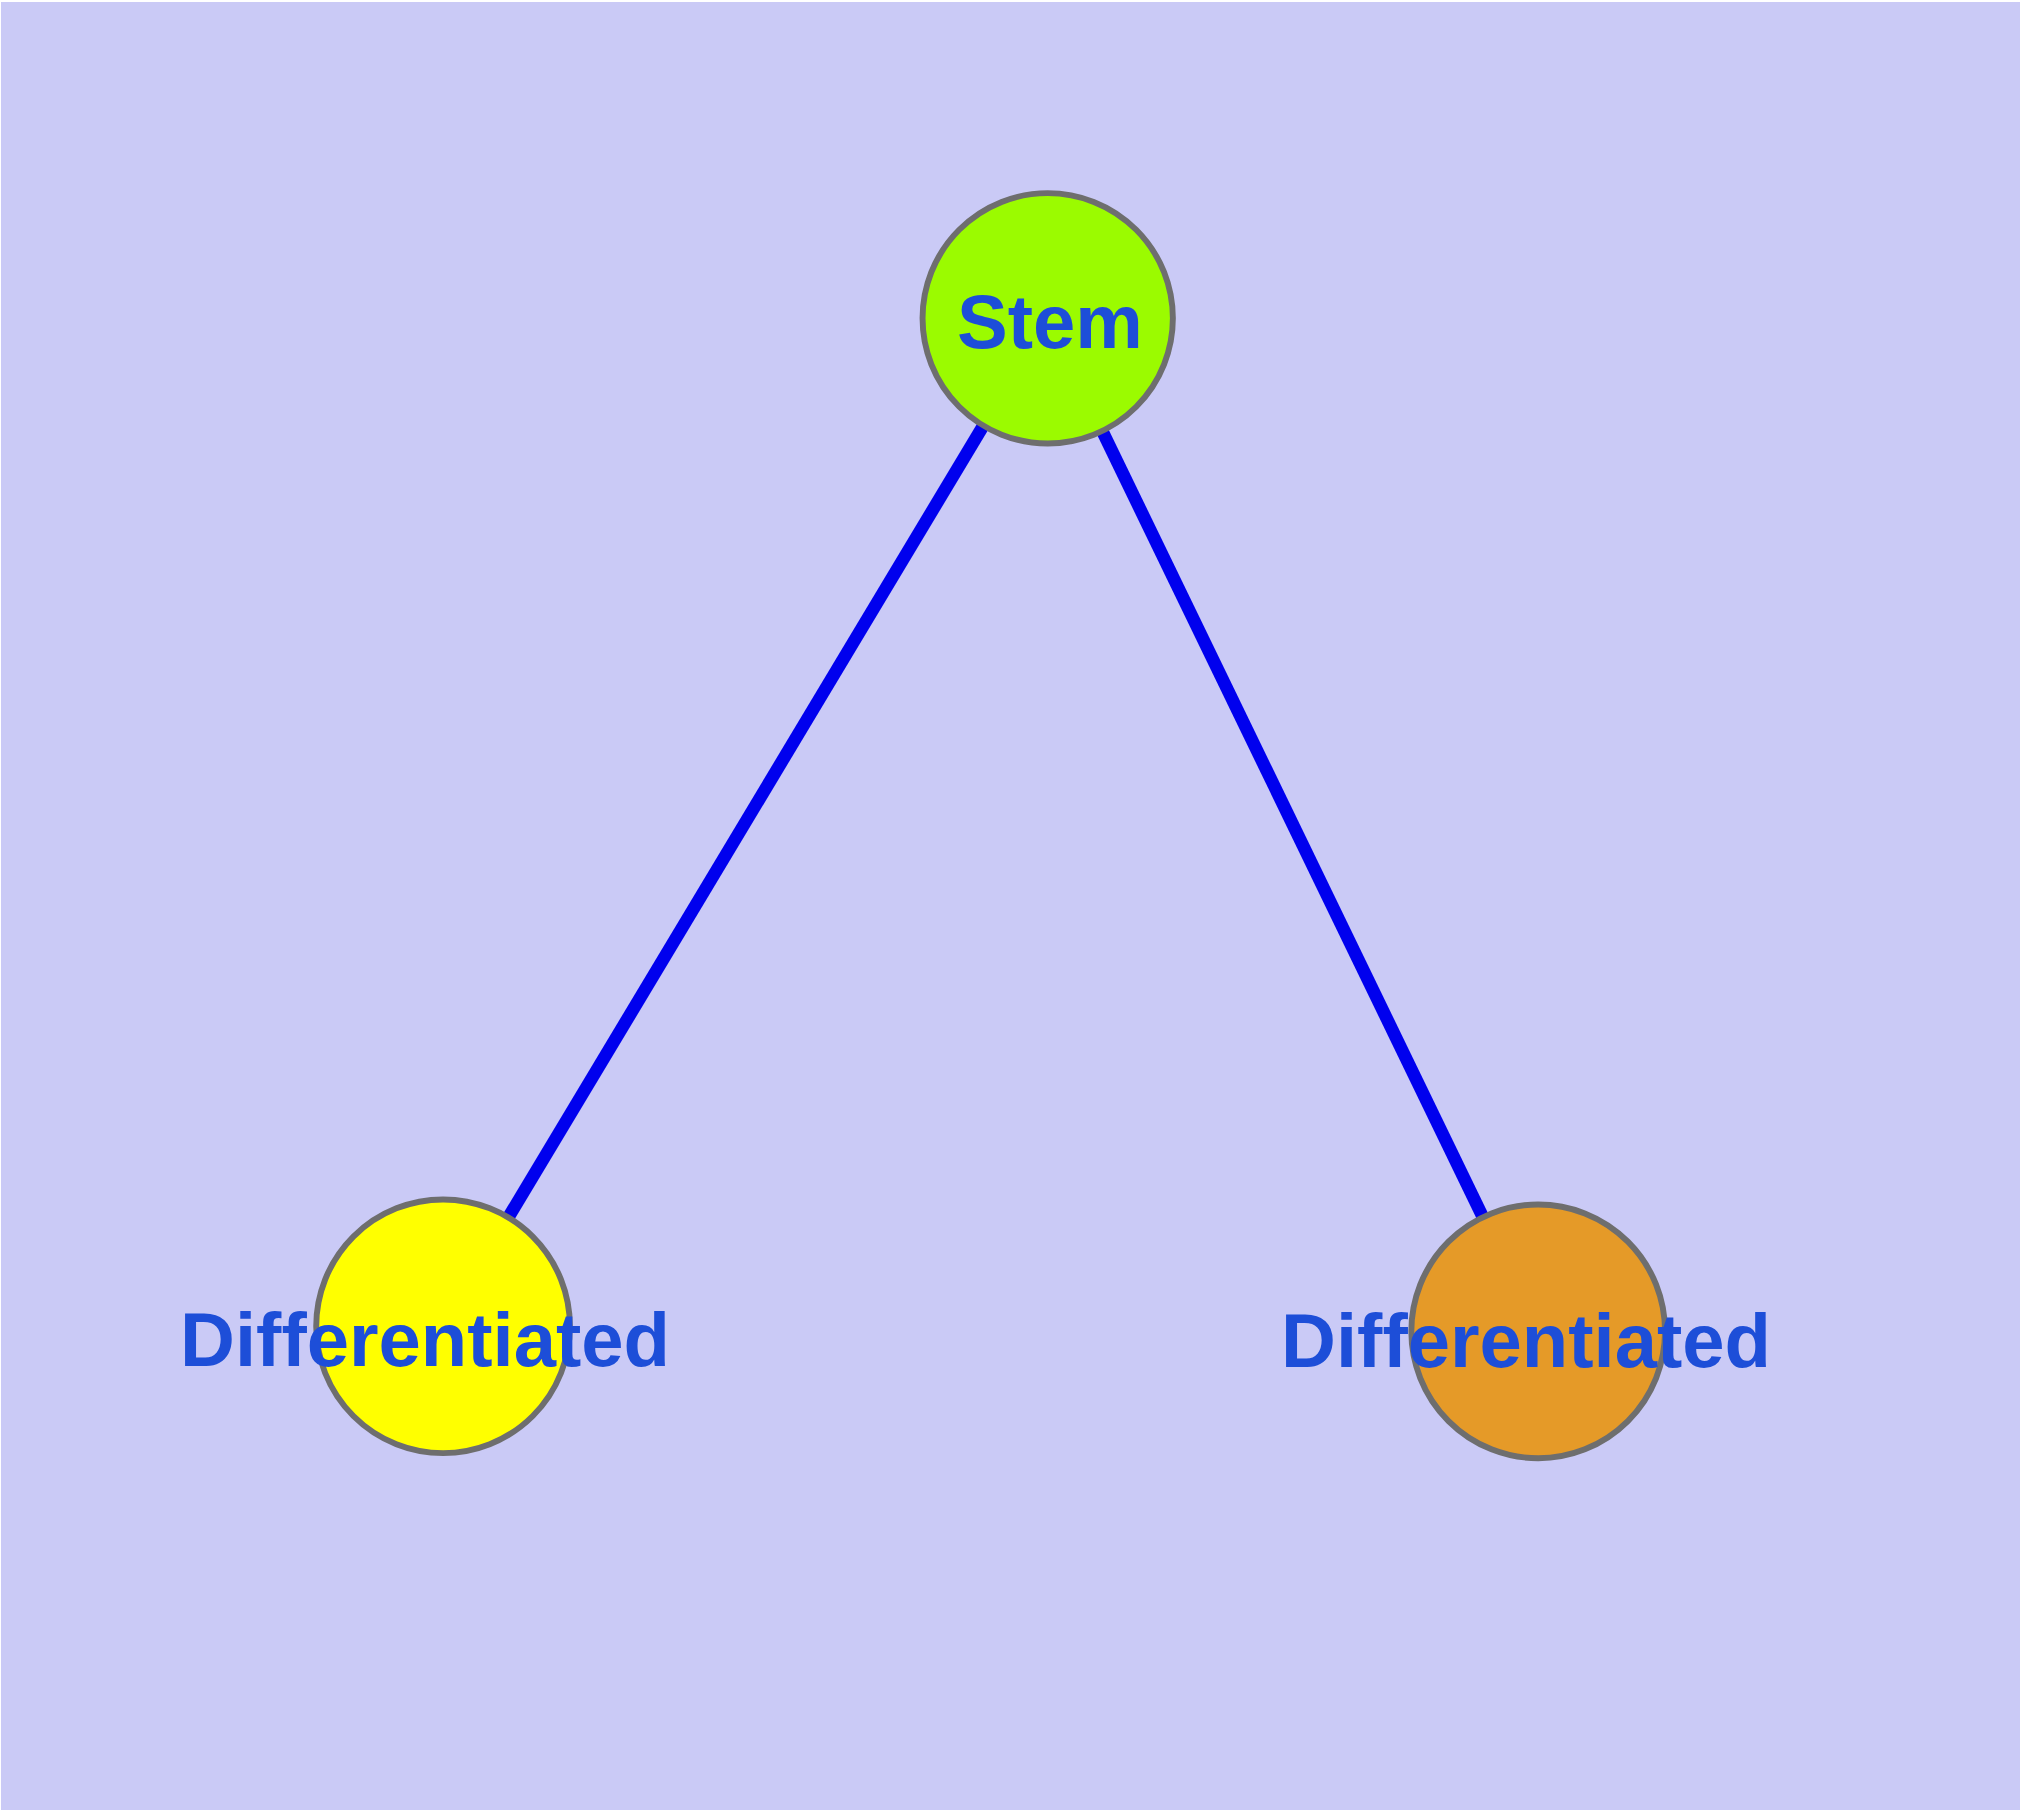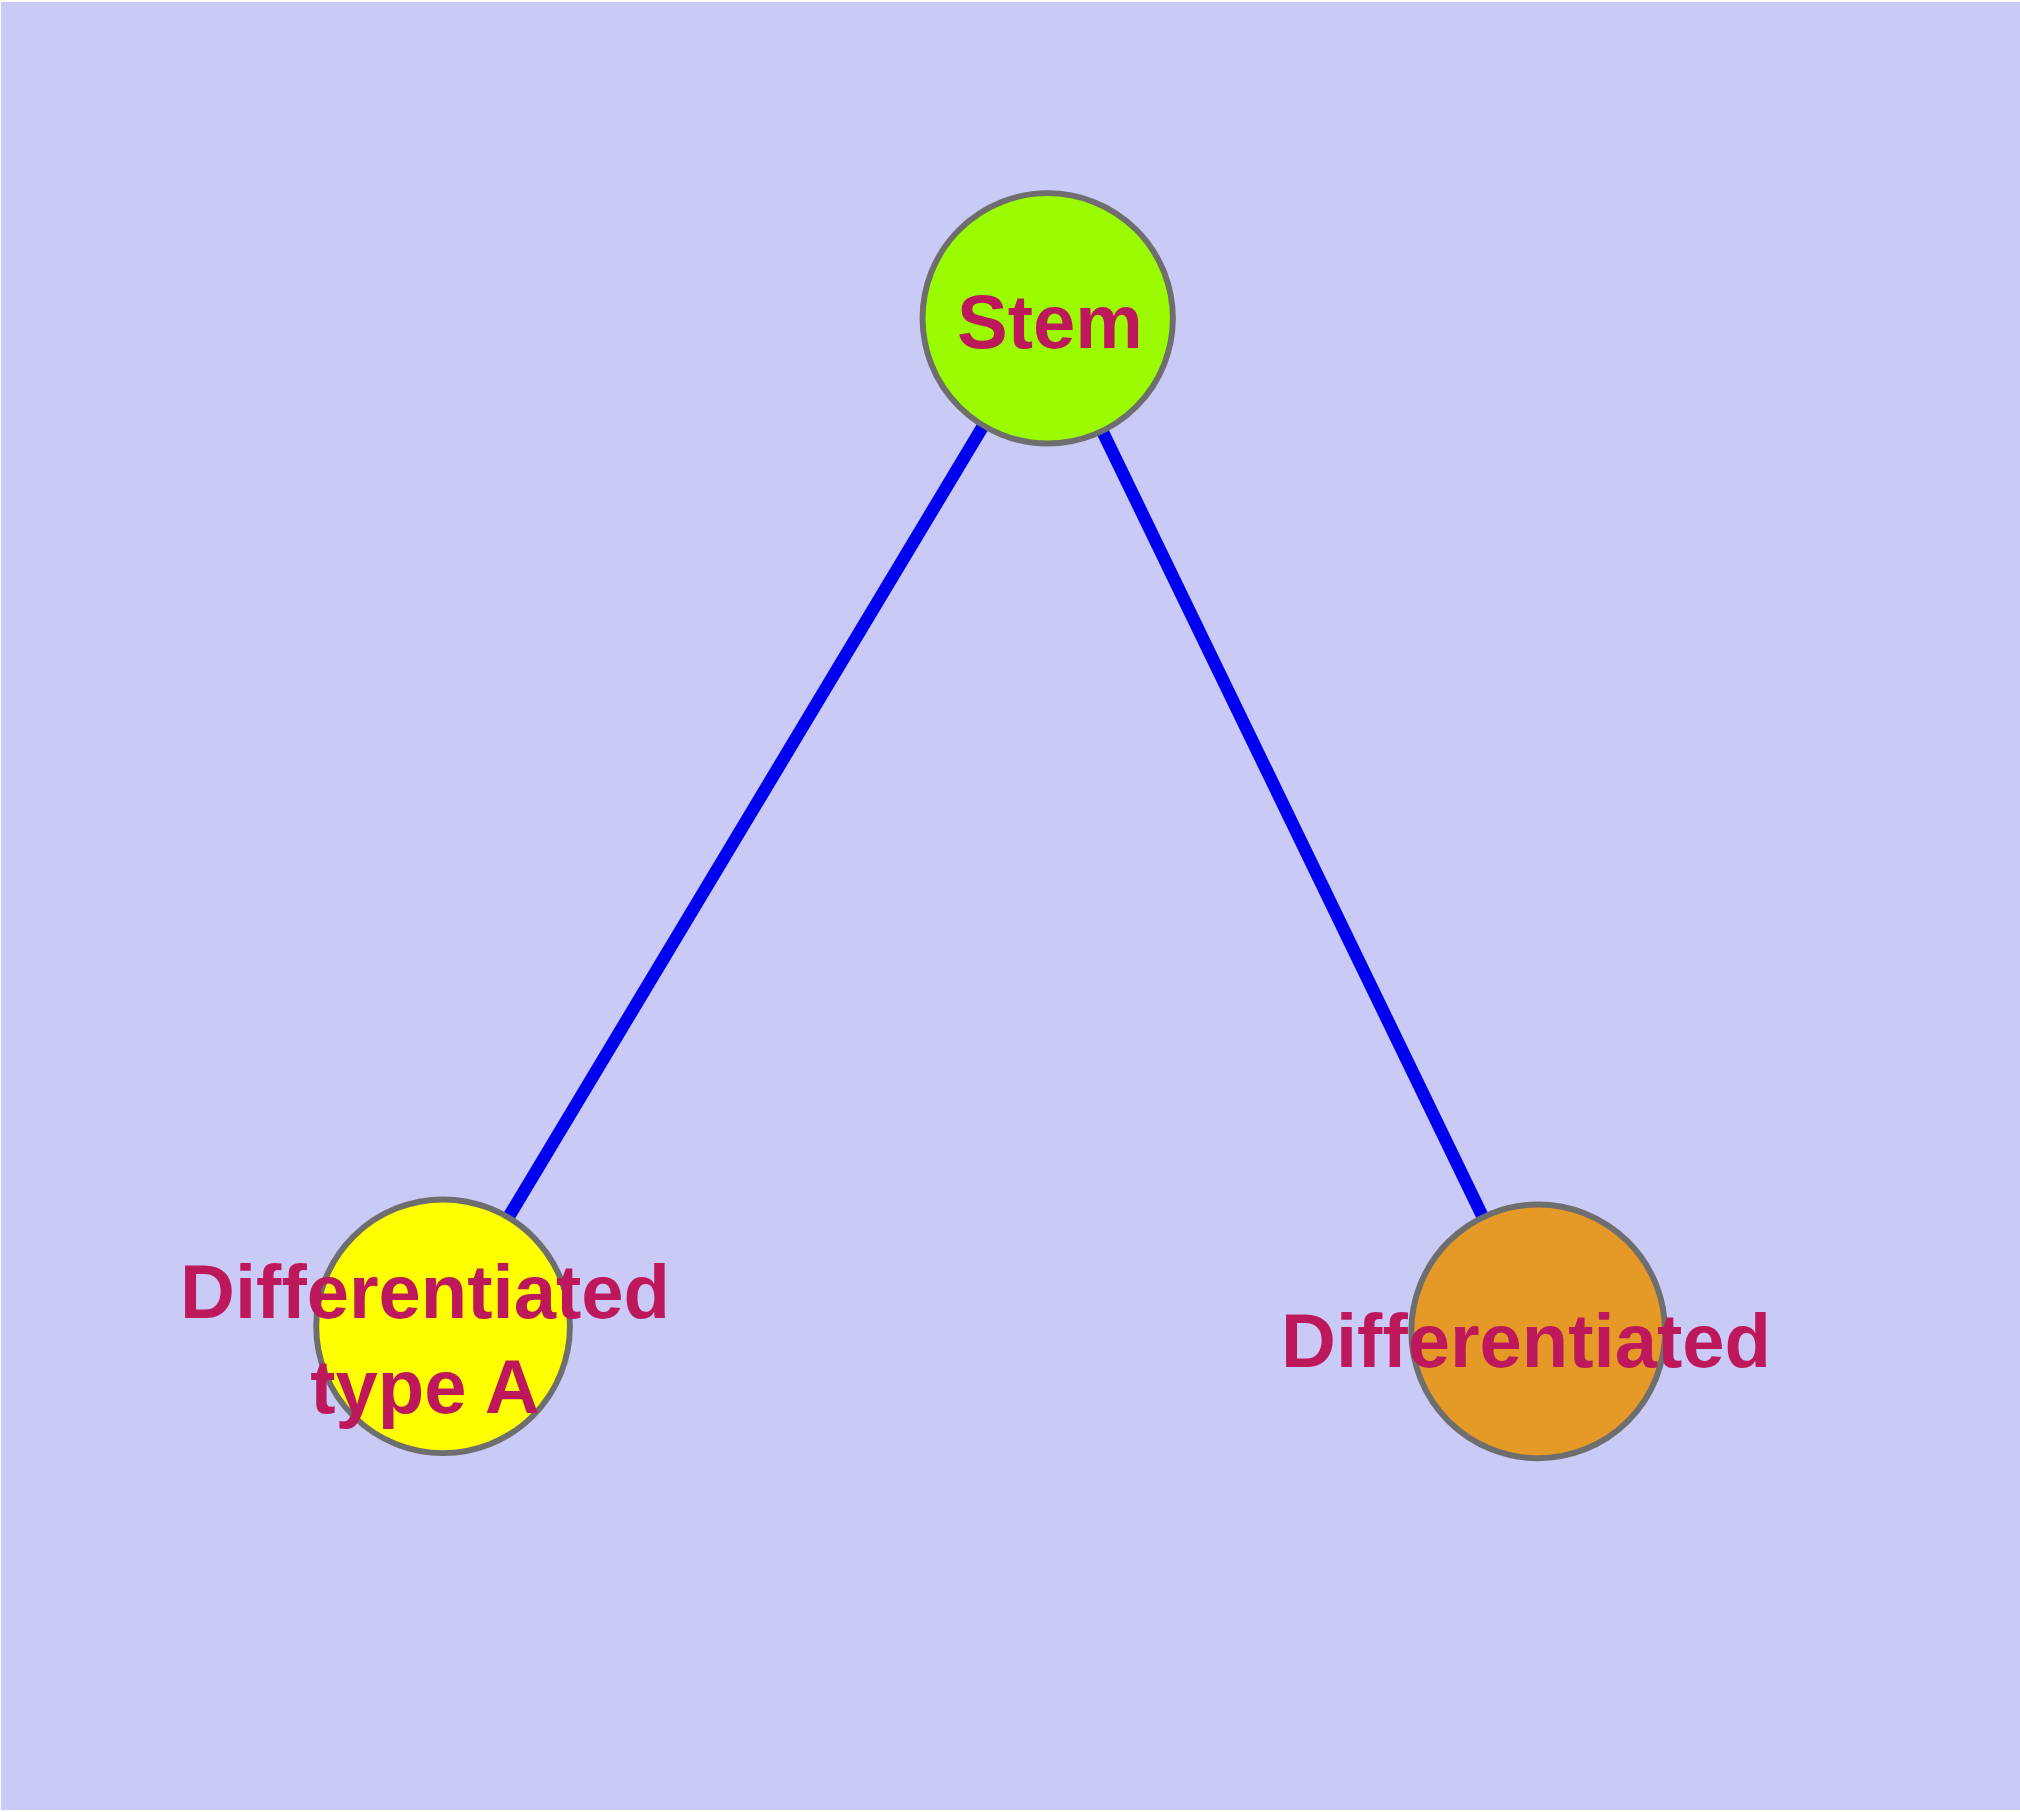--- a/index.html
+++ b/index.html
@@ -28,21 +28,21 @@
     position: absolute;
     left: 0;
     top: 0;
     width: 100%;
     height: 100%;
   }
   .node-label {
     position: absolute;
     transform: translate(-50%, -50%);
     text-align: center;
-    color: #be185d;
+    color: #1d4ed8;
     font-weight: bold;
     font-size: 76px;
     line-height: 95px;
     white-space: nowrap;
     pointer-events: none;
   }
 </style>
 </head>
 <body>
 
@@ -55,21 +55,20 @@
 
     <circle cx="1236" cy="374" r="148" stroke="#6E6E6E" stroke-width="7" fill="#9BFB00"></circle>
     <circle cx="521" cy="1566" r="150" stroke="#6E6E6E" stroke-width="7" fill="#FFFF00"></circle>
     <circle cx="1816" cy="1572" r="150" stroke="#6E6E6E" stroke-width="7" fill="#E59A28"></circle>
   </svg>
 
   <div class="node-label" style="left:1049px; top:319px;">Stem</div>
 
   <div class="node-label" style="left:424px; top:1337px;">
     <div>Differentiated</div>
-    <div>type A</div>
   </div>
 
   <div class="node-label" style="left:1525px; top:1338px;">
     <div>Differentiated</div>
   </div>
 
 </div>
 
 
 </body></html>

